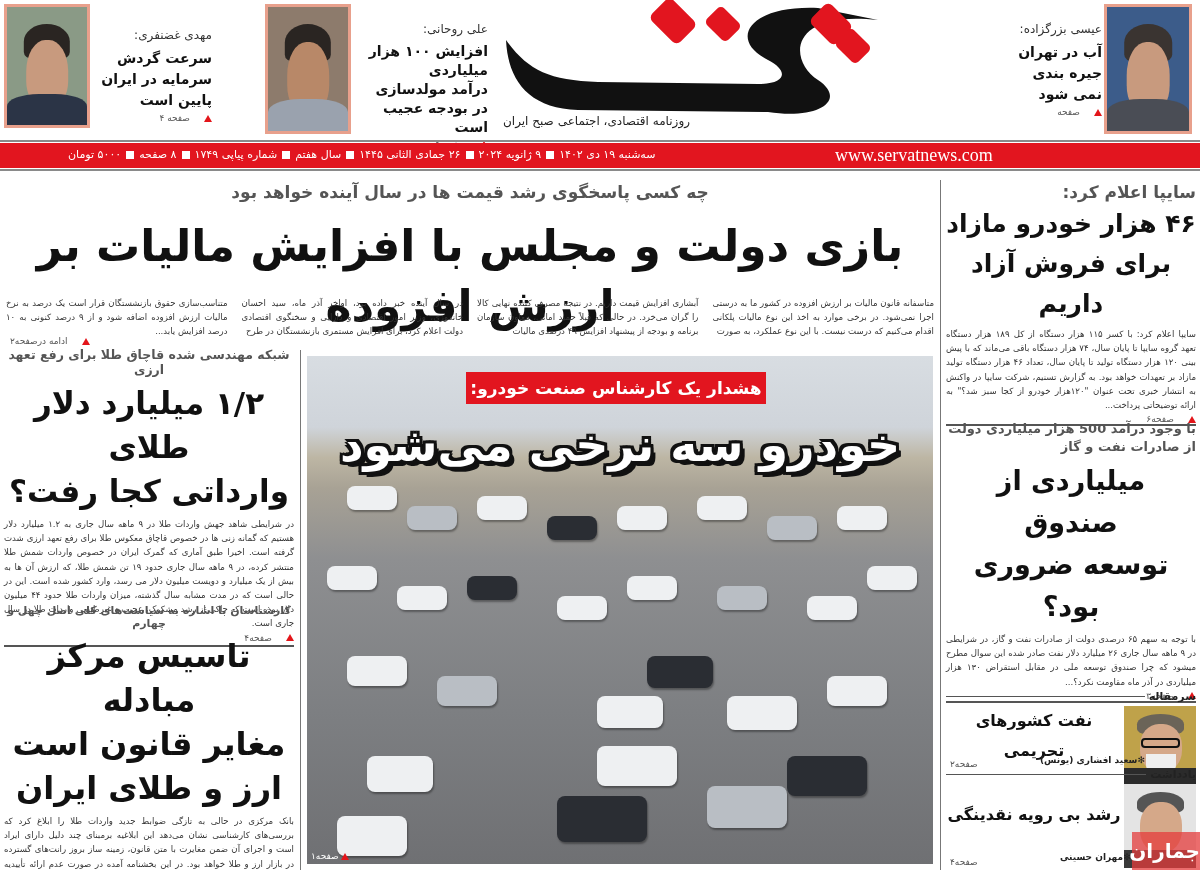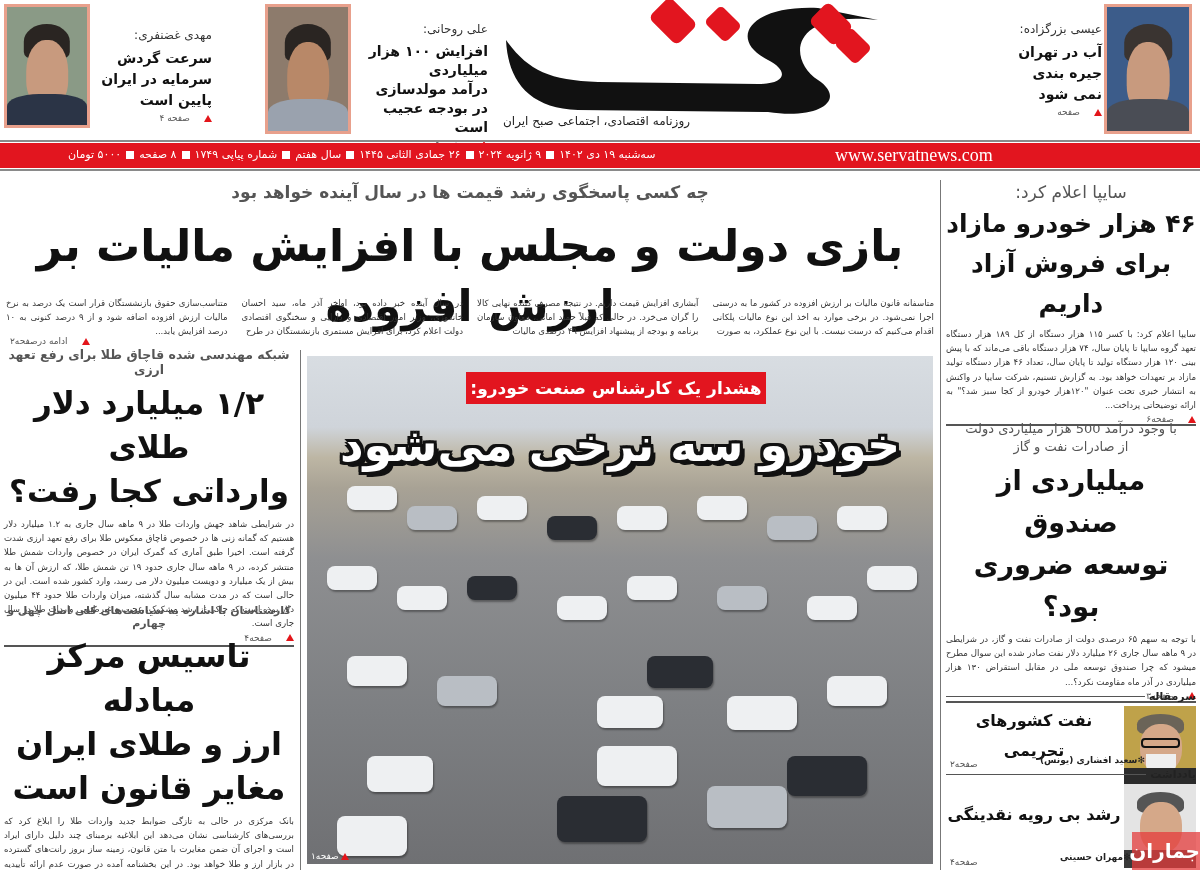--- a/index.html
+++ b/index.html
@@ -48,21 +48,21 @@
     background: linear-gradient(180deg, #d8dde2 0%, #cfd4da 14%, #bdb6a4 20%, #a8a295 26%, #8e8f91 40%, #7d7f82 70%, #6f7073 100%); }
   .photo .car { position: absolute; width: 50px; height: 24px; border-radius: 8px; background: #eef0f2; box-shadow: 1px 2px 2px rgba(0,0,0,.35); }
   .photo .car.d { background: #2a2d33; }
   .photo .car.s { background: #b9bec4; }
   .photo-kicker { position: absolute; left: 466px; top: 372px; width: 300px; height: 32px; background: #e2151f; color: #fff; font-weight: bold; font-size: 17px; text-align: center; line-height: 32px; }
   .photo-title { position: absolute; left: 307px; width: 626px; top: 412px; text-align: center; font-weight: bold; font-size: 46px; line-height: 66px; color: #fff;
     text-shadow: -3px 0 #111, 3px 0 #111, 0 -3px #111, 0 3px #111, -3px -3px #111, 3px 3px #111, -3px 3px #111, 3px -3px #111, 5px 5px 0 #111; }
   .photo-ref { position: absolute; left: 311px; top: 851px; font-size: 9px; color: #fff; display: flex; gap: 2px; align-items: center; }
 
   
-  .r-kicker { font-size: 17px; font-weight: normal; color: #555; text-align: center; }
+  .r-kicker { font-size: 17px; font-weight: bold; color: #555; }
   .r-title { font-weight: bold; text-align: center; color: #111; }
   .sidebar-photo { position: absolute; background: #bfa24a; overflow: hidden; }
   .sidebar-photo .face { position: absolute; left: 22%; top: 22%; width: 58%; height: 60%; border-radius: 45%; background: #d5a889; }
   .sidebar-photo .hair { position: absolute; left: 18%; top: 10%; width: 66%; height: 26%; border-radius: 50% 50% 30% 30%; background: #6b6458; }
   .sidebar-photo .beard { position: absolute; left: 30%; top: 60%; width: 42%; height: 28%; border-radius: 0 0 50% 50%; background: #efefef; }
   .sidebar-photo .glasses { position: absolute; left: 24%; top: 40%; width: 54%; height: 12%; border: 2px solid #111; border-radius: 4px; }
   .sidebar-photo .suit { position: absolute; left: 0; right: 0; bottom: 0; height: 22%; background: #2b2b2b; }
   .section-label { font-size: 11px; font-weight: bold; color: #222; }
   .byline { font-size: 9px; font-weight: bold; color: #222; }
   .watermark { position: absolute; left: 1132px; top: 832px; width: 68px; height: 38px; background: rgba(228, 60, 60, 0.75); color: #fff; font-weight: bold; font-size: 20px; text-align: center; line-height: 38px; }
@@ -223,22 +223,22 @@
       <span class="tri"></span>
       <span>صفحه۴</span>
     </div>
   <div class="hr" style="margin-top:2px;"></div>
 </div>
 
 <div class="abs" style="left:4px; top:604px; width:290px;">
   <div class="story-kicker" style="font-size:11px;">کارشناسان با اشاره به سیاست‌های کلی اصل چهل و چهارم</div>
   <div class="story-title" style="margin-top:4px; font-size:32px; line-height:44px;">
     <div>تاسیس مرکز مبادله</div>
+    <div>مغایر قانون است</div>
     <div>ارز و طلای ایران</div>
-    <div>مغایر قانون است</div>
   </div>
   <div class="story-body" style="margin-top:4px;">بانک مرکزی در حالی به تازگی ضوابط جدید واردات طلا را ابلاغ کرد که بررسی‌های کارشناسی نشان می‌دهد این ابلاغیه برمبنای چند دلیل دارای ایراد است و اجرای آن ضمن مغایرت با متن قانون، زمینه ساز بروز رانت‌های گسترده در بازار ارز و طلا خواهد بود. در این بخشنامه آمده در صورت عدم ارائه تأییدیه تحویل، عرضه و فروش ارز از مرکز مبادله ارز و طلای ایران، بانک‌ها و...</div>
 
 </div>
 
 <div class="abs" style="left:946px; top:182px; width:250px;">
   <div class="r-kicker">سایپا اعلام کرد:</div>
   <div class="r-title" style="font-size:25px; line-height:40px; margin-top:2px;">
     <div>۴۶ هزار خودرو مازاد</div>
     <div>برای فروش آزاد داریم</div>

